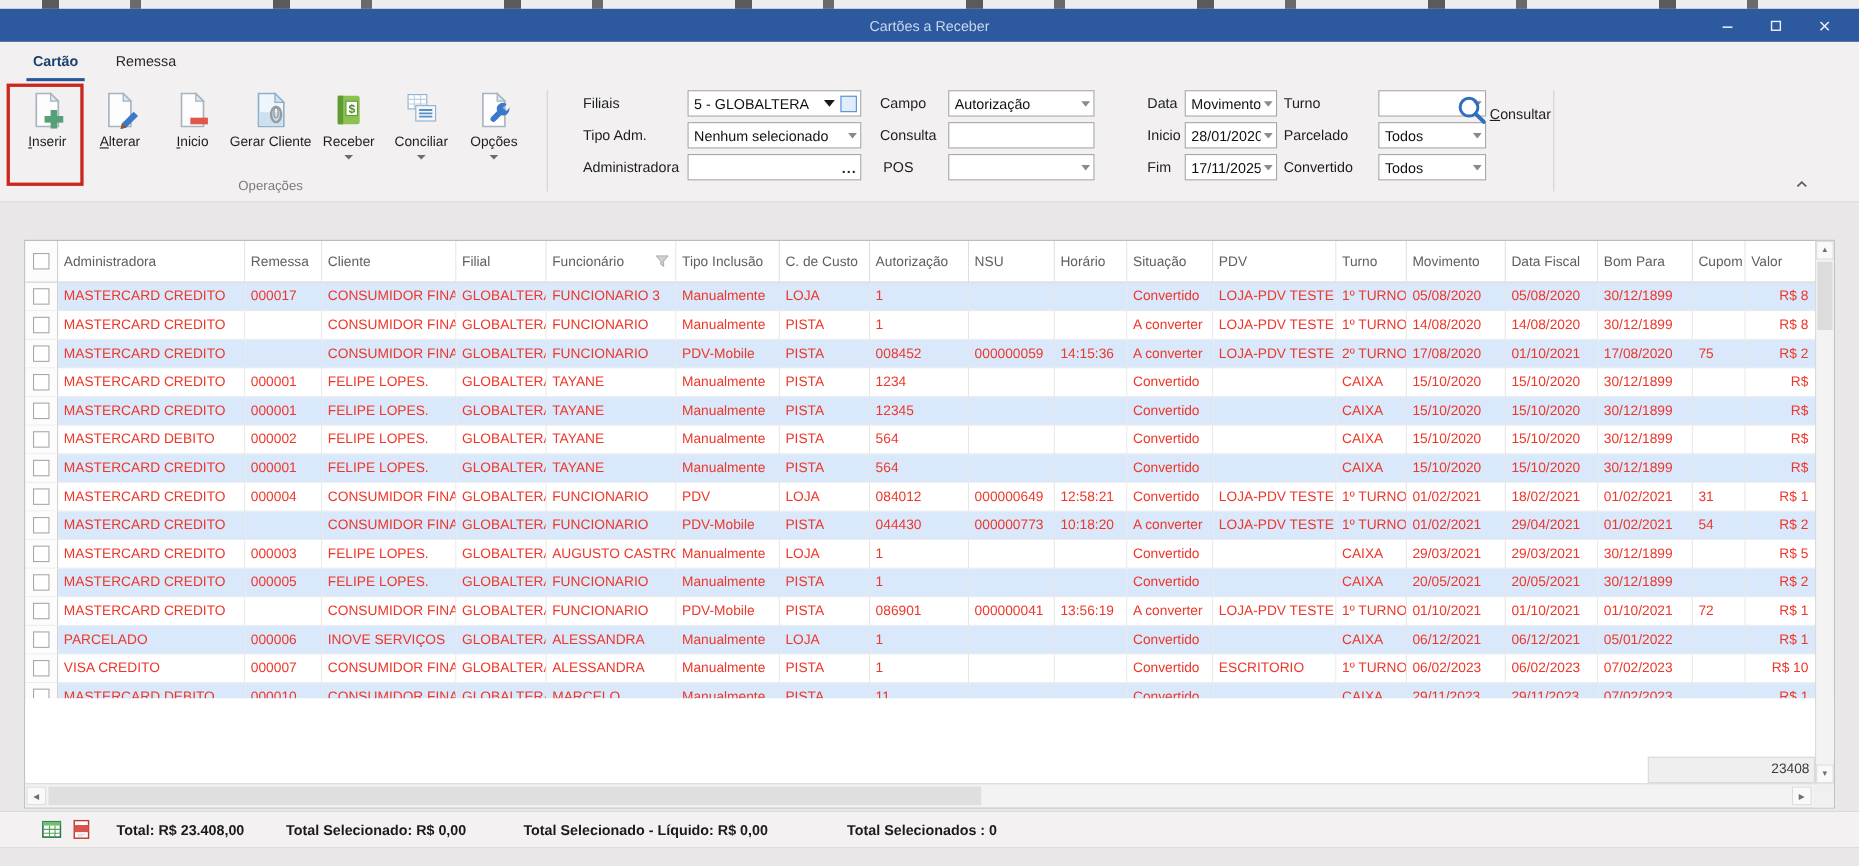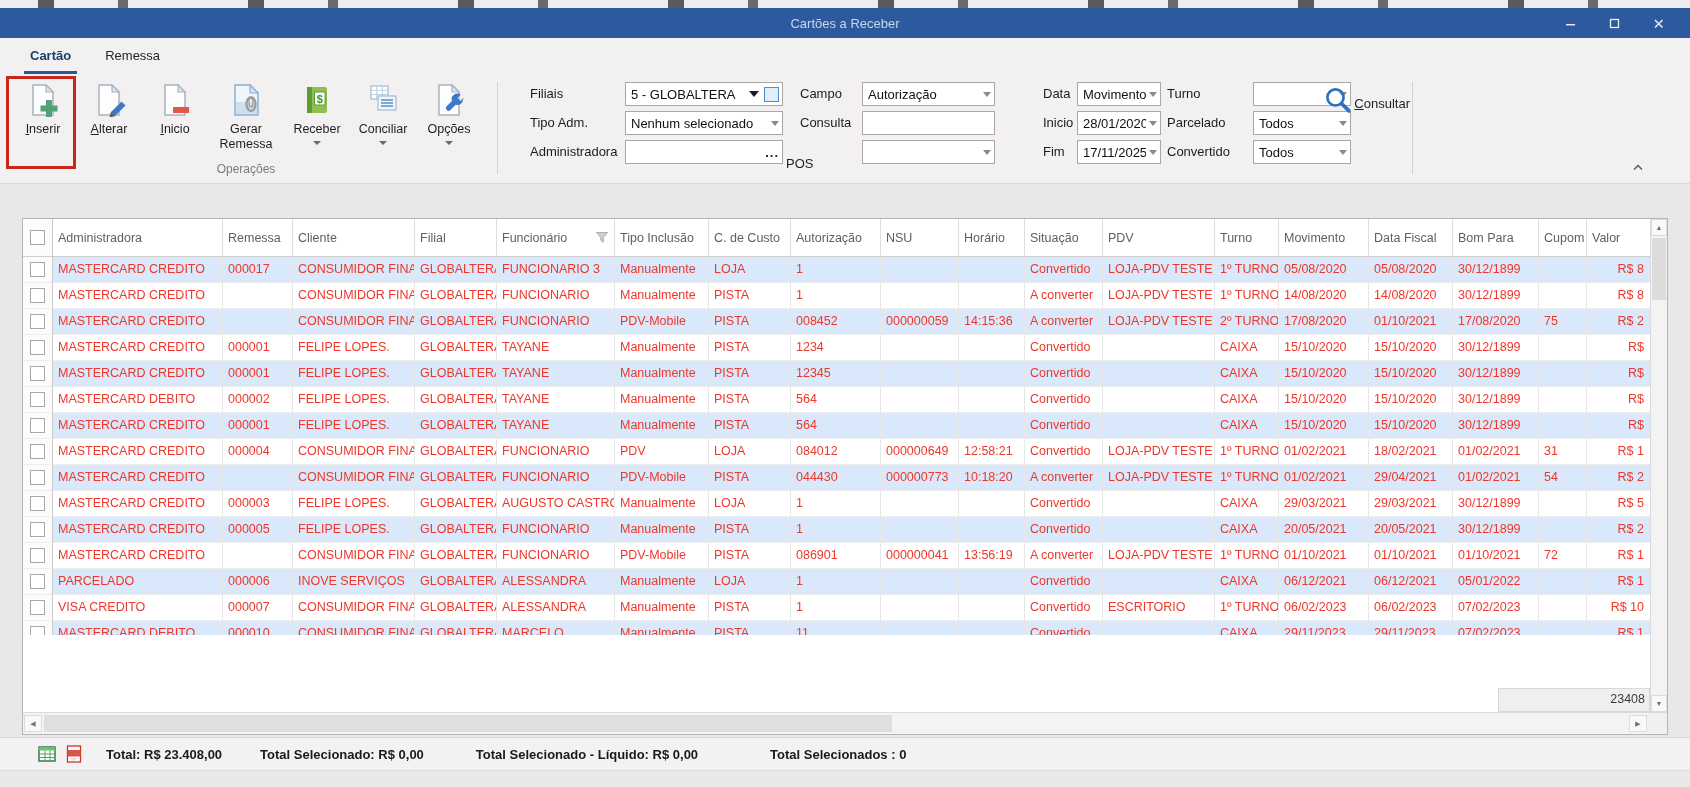--- a/index.html
+++ b/index.html
@@ -155,21 +155,21 @@
         <span class="lbl u-first">Inicio</span>
       </div>
       <div class="rbtn wide">
         <svg width="34" height="34" viewBox="0 0 34 34">
           <path d="M6 2 h15 l8 8 v22 H6 z" fill="#eef5fb" stroke="#8fb0cb" stroke-width="1.5"></path>
           <path d="M21 2 l8 8 h-8 z" fill="#d2e3f1" stroke="#8fb0cb" stroke-width="1.2"></path>
           <rect x="7" y="19" width="21" height="12" fill="#cce0f0"></rect>
           <ellipse cx="22" cy="21" rx="4.5" ry="7" fill="none" stroke="#9a9a9a" stroke-width="2.2"></ellipse>
           <ellipse cx="22" cy="19.5" rx="2" ry="4.5" fill="none" stroke="#9a9a9a" stroke-width="1.3"></ellipse>
         </svg>
-        <span class="lbl">Gerar Remessa</span>
+        <span class="lbl">Gerar Cliente</span>
       </div>
       <div class="rbtn">
         <svg width="34" height="34" viewBox="0 0 34 34">
           <rect x="7" y="4" width="20" height="26" rx="2" fill="#8cc152"></rect>
           <rect x="7" y="4" width="5" height="26" fill="#5f9a33"></rect>
           <rect x="14.5" y="9" width="10.5" height="13" fill="#fff" stroke="#5f9a33"></rect>
           <text x="19.8" y="19.6" font-size="11" font-weight="bold" fill="#4e8f2a" text-anchor="middle" font-family="Liberation Sans, sans-serif">$</text>
         </svg>
         <span class="lbl">Receber</span>
         <span class="drop-caret"></span>
@@ -217,21 +217,21 @@
         </div>
         <div class="flabel" style="left: 295px; top: 0px;">Campo</div>
         <div class="ffield" style="left: 357px; top: 0px; width: 133px;">
           <span class="fval">Autorização</span>
           <span class="caret"></span>
         </div>
         <div class="flabel" style="left: 295px; top: 29px;">Consulta</div>
         <div class="ffield" style="left: 357px; top: 29px; width: 133px;">
           <span class="fval"></span>
         </div>
-        <div class="flabel" style="left: 281px; top: 58px; margin-top: 12px;">POS</div>
+        <div class="flabel" style="left: 298px; top: 58px;">POS</div>
         <div class="ffield" style="left: 357px; top: 58px; width: 133px;">
           <span class="fval"></span>
           <span class="caret"></span>
         </div>
         <div class="flabel" style="left: 538px; top: 0px;">Data</div>
         <div class="ffield" style="left: 572px; top: 0px; width: 84px;">
           <span class="fval">Movimento</span>
           <span class="caret"></span>
         </div>
         <div class="flabel" style="left: 538px; top: 29px;">Inicio</div>

